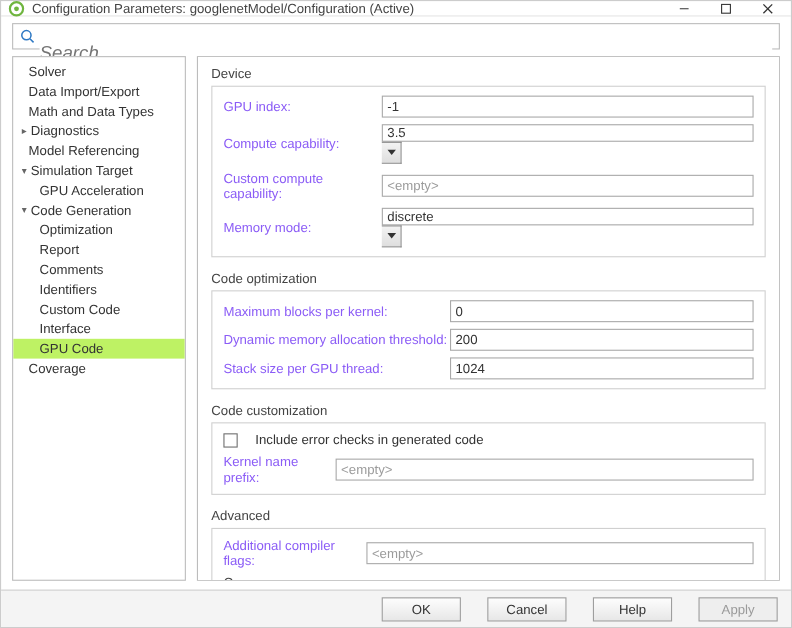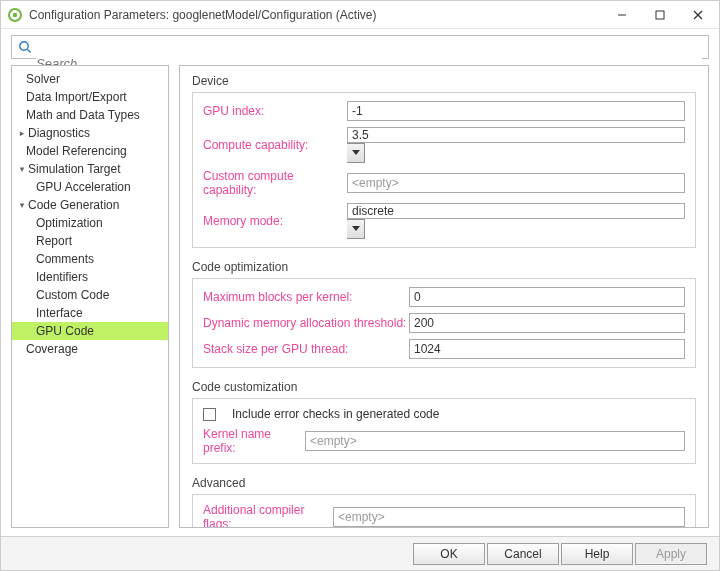--- a/index.html
+++ b/index.html
@@ -1,47 +1,47 @@
 <!DOCTYPE html>
 <html><head>
 <meta charset="utf-8">
 <style>
 * { box-sizing: border-box; margin: 0; padding: 0; font-family: "Segoe UI", Arial, sans-serif; font-size: 12px; }
 body { background: #fff; width: 720px; height: 571px; overflow: hidden; display: flex; flex-direction: column; border: 1px solid #ccc; }
-.titlebar { display: flex; align-items: center; height: 28px; padding: 0 2px 0 6px; border-bottom: 1px solid #e5e5e5; color: #333; }
+.titlebar { display: flex; align-items: center; height: 14px; padding: 0 2px 0 6px; border-bottom: 1px solid #e5e5e5; color: #333; }
 .titlebar .icon { width: 16px; height: 16px; margin-right: 6px; }
 .titlebar .title { flex: 1; font-size: 12px; color: #444; }
 .titlebar .wc { width: 38px; height: 28px; display: flex; align-items: center; justify-content: center; color: #333; }
 .searchbar { padding: 6px 10px; }
 .search-wrap { display: flex; align-items: center; border: 1px solid #bcbcbc; height: 24px; padding: 0 6px; }
 .search-wrap svg { margin-right: 4px; }
-.search-wrap input { border: none; outline: none; flex: 1; font-style: italic; color: #888; font-size: 13px; margin-top: 32px; }
+.search-wrap input { border: none; outline: none; flex: 1; font-style: italic; color: #888; font-size: 17px; margin-top: 32px; }
 .main { flex: 1; display: flex; padding: 0 10px 8px 10px; gap: 10px; overflow: hidden; }
 .sidebar { width: 158px; border: 1px solid #bcbcbc; padding: 4px 0; overflow-y: auto; background: #fff; }
 .node { display: flex; align-items: center; height: 18px; padding-right: 4px; line-height: 18px; color: #333; cursor: default; white-space: nowrap; }
 .node.sel { background: #bef264; }
 .tree .arrow { display: inline-flex; width: 12px; justify-content: center; color: #666; font-size: 9px; }
 .tree .pad { display: inline-block; }
 .content { flex: 1; border: 1px solid #bcbcbc; padding: 8px 12px 12px 12px; overflow-y: auto; background: #fff; color: #333; }
 fieldset { border: none; padding: 0; margin-bottom: 12px; }
 .legend { font-size: 12px; color: #444; margin-bottom: 4px; }
 .group-box { border: 1px solid #d0d0d0; padding: 8px 10px; }
 .row { display: flex; align-items: center; margin-bottom: 6px; }
 .row:last-child { margin-bottom: 0; }
-.row label { color: #ec4899; }
+.row label { color: #8b5cf6; }
 .row .ctl { flex: 1; }
 .txt { width: 100%; height: 20px; border: 1px solid #a9a9a9; padding: 0 4px; font-size: 12px; color: #333; background: #fff; }
 .txt.empty { color: #9b9b9b; }
 .sel-wrap { display: flex; flex-direction: column; }
 .sel-wrap .txt { flex: 1; }
 .dd-btn { width: 18px; height: 20px; border: 1px solid #8e8e8e; border-left: none; background: linear-gradient(#f3f3f3,#dedede); display: flex; align-items: center; justify-content: center; }
 .chk { display: inline-flex; align-items: center; gap: 16px; }
 .chkbox { width: 13px; height: 13px; border: 1px solid #6f6f6f; background: #fff; display: inline-flex; align-items: center; justify-content: center; }
 .lib-row { display: flex; gap: 60px; padding: 4px 4px 2px 4px; }
-.footer { height: 34px; border-top: 1px solid #d0d0d0; display: flex; align-items: center; justify-content: flex-end; padding: 0 12px; gap: 2px; background: #f4f4f4; }
+.footer { height: 34px; border-top: 1px solid #d0d0d0; display: flex; align-items: center; justify-content: flex-end; padding: 0 12px; gap: 24px; background: #f4f4f4; }
 .btn { min-width: 72px; height: 22px; border: 1px solid #9e9e9e; background: linear-gradient(#fdfdfd,#e7e7e7); display: flex; align-items: center; justify-content: center; color: #333; }
 .btn.disabled { color: #9a9a9a; background: #eee; }
 .subhead { color: #444; margin: 6px 0 4px 0; }
 </style>
 </head>
 <body>
 
 <div class="titlebar">
   <span class="icon">
     <svg width="16" height="16" viewBox="0 0 16 16">

